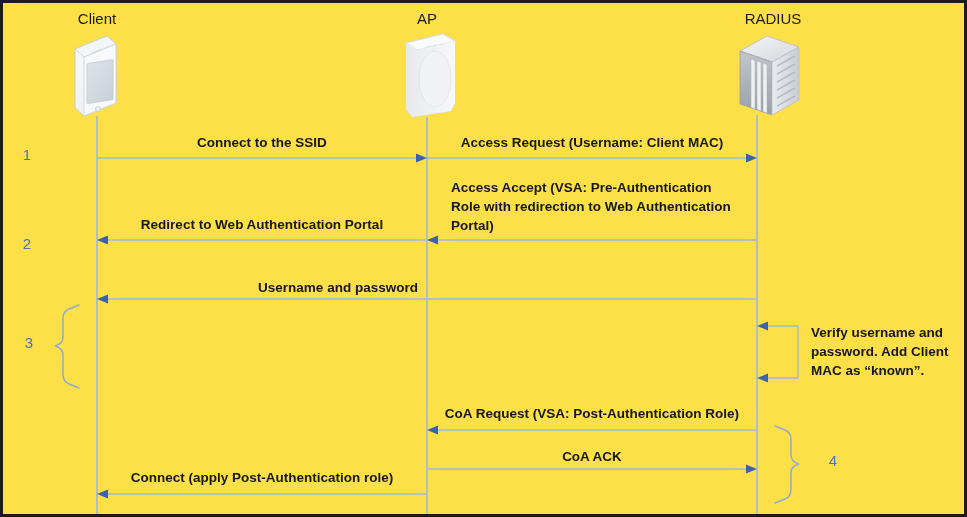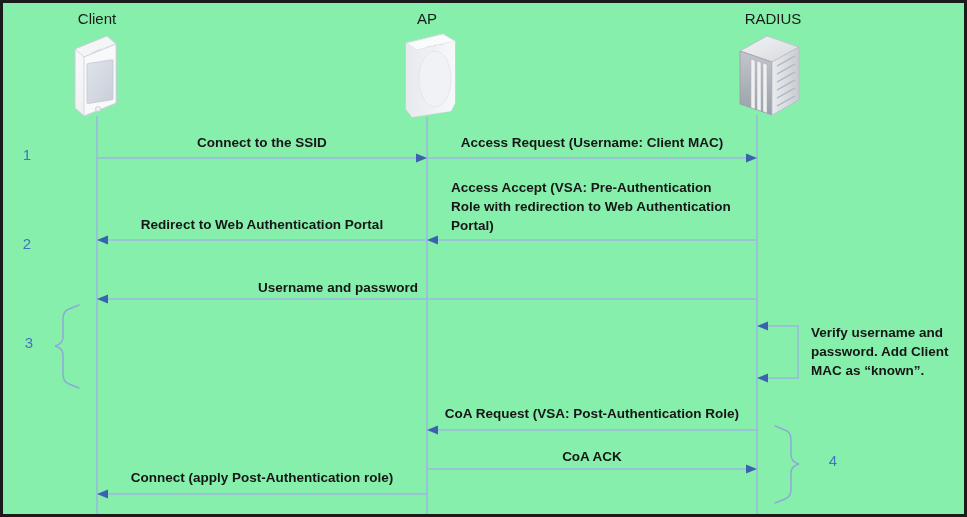--- a/index.html
+++ b/index.html
@@ -9,21 +9,21 @@
     background: #ffffff;
   }
   body {
     font-family: "Liberation Sans", sans-serif;
   }
   #diagram-frame {
     position: relative;
     width: 967px;
     height: 517px;
     box-sizing: border-box;
-    background: #86efac;
+    background: #fde047;
     border: 3px solid #1b1b1b;
     overflow: hidden;
   }
   #diagram-svg {
     position: absolute;
     left: 0;
     top: 0;
     width: 967px;
     height: 517px;
   }

